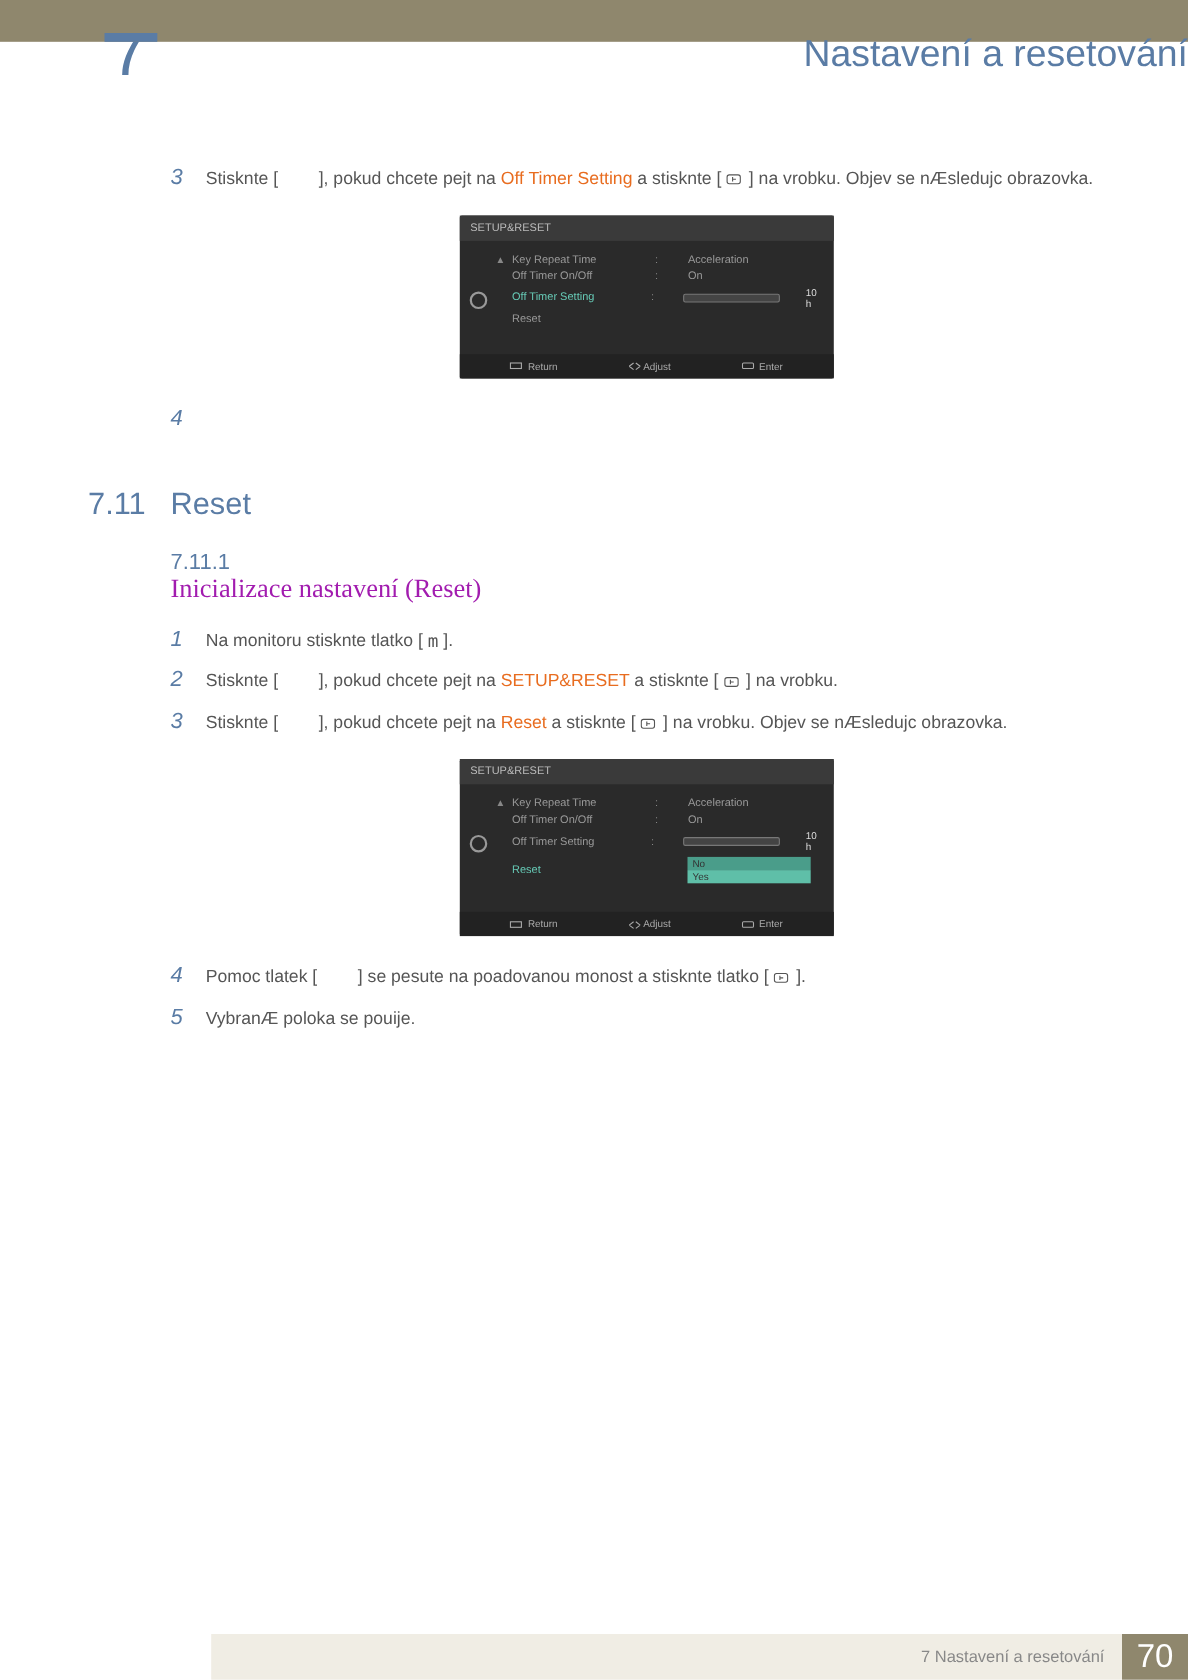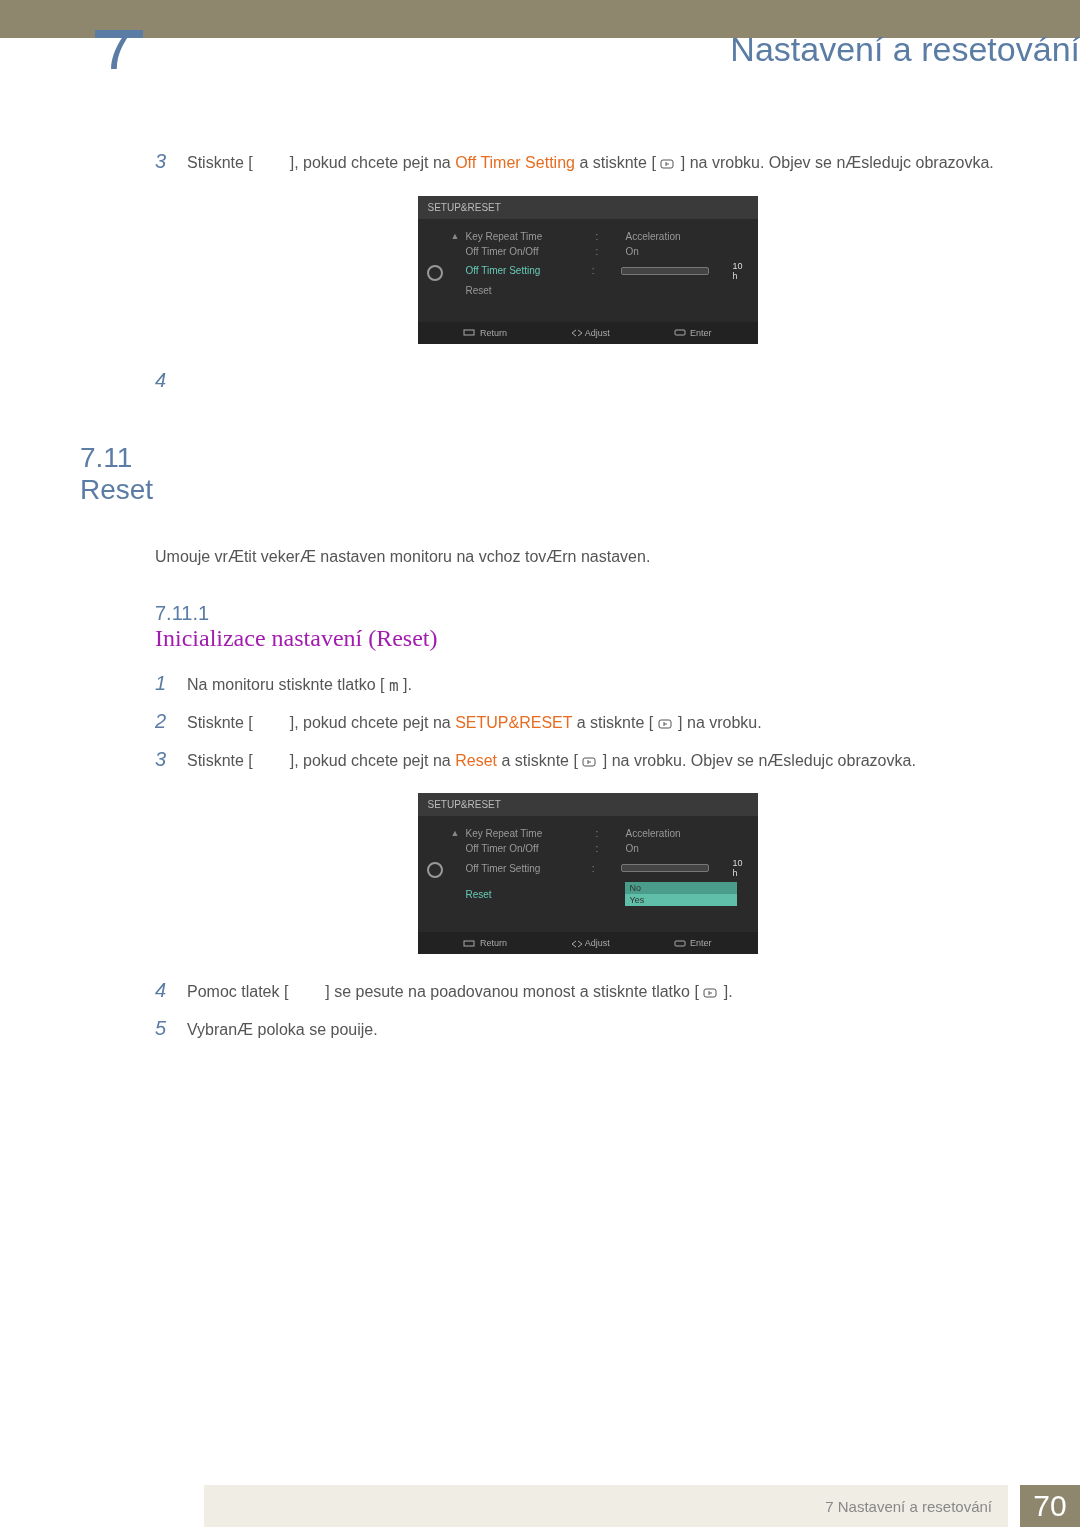--- a/index.html
+++ b/index.html
@@ -35,29 +35,29 @@
 .osd-row.selected .osd-label { color: #66c9b5; }
 .slider-bar { display: inline-block; width: 90px; height: 8px; background: #444; border: 1px solid #777; border-radius: 2px; position: relative; vertical-align: middle; }
 .slider-fill { height: 100%; background: #5fbfa8; }
 .slider-bar.sel .slider-fill { background: #5fbfa8; }
 .slider-text { margin-left: 4px; color: #ddd; font-size: 9px; }
 .dropdown { display: inline-block; background: #5fbfa8; color: #333; font-size: 9px; padding: 1px 4px; width: 112px; }
 .dropdown-sel { background: #4a9d8a; }
 .osd-footer { display: flex; justify-content: space-around; padding: 6px 14px; background: #222; font-size: 9px; color: #aaa; }
 .osd-footer span svg { vertical-align: middle; }
 
-.section-row { display: flex; align-items: baseline; margin: 50px 0 42px -75px; flex-direction: column; }
+.section-row { display: flex; align-items: baseline; margin: 50px 0 26px -75px; }
 .section-num { font-size: 28px; color: #5a7ca5; width: 75px; }
 .section-title { font-size: 28px; color: #5a7ca5; }
 .section-desc { font-size: 16px; color: #555; margin-bottom: 36px; }
 .subsection-row { display: flex; align-items: baseline; margin-bottom: 20px; flex-direction: column; }
 .subsection-num { font-size: 20px; color: #5a7ca5; width: 68px; }
 .subsection-title { font-size: 24px; color: #a21caf; font-family: Liberation Serif, serif; }
 
-.footer { position: fixed; bottom: 0; width: 1080px; display: flex; align-items: center; height: 42px; gap: 12px; }
+.footer { position: fixed; bottom: 0; width: 1080px; display: flex; align-items: center; height: 42px; }
 .footer-bar { flex: 1; background: #f0ede4; height: 42px; display: flex; align-items: center; justify-content: flex-end; padding-right: 16px; color: #888; font-size: 15px; margin-left: 96px; }
 .footer-left { width: 96px; }
 .footer-num { width: 60px; height: 42px; background: #8f876d; color: #fff; font-size: 30px; display: flex; align-items: center; justify-content: center; }
 
 svg.icon-inline { display: inline; vertical-align: -2px; }
 </style>
 </head>
 <body>
 
 <div class="top-bar"></div>
@@ -132,21 +132,20 @@
   <div class="step-list">
     <div class="step-row">
       <div class="step-num">4</div>
     </div>
   </div>
 
   <div class="section-row">
     <div class="section-num">7.11</div>
     <div class="section-title">Reset</div>
   </div>
-  <div class="section-desc">Umouje vrÆtit vekerÆ nastaven monitoru na vchoz tovÆrn nastaven.</div>
 
   <div class="subsection-row">
     <div class="subsection-num">7.11.1</div>
     <div class="subsection-title">Inicializace nastavení (Reset)</div>
   </div>
 
   <div class="step-list">
     <div class="step-row">
       <div class="step-num">1</div>
       <div class="step-text">

